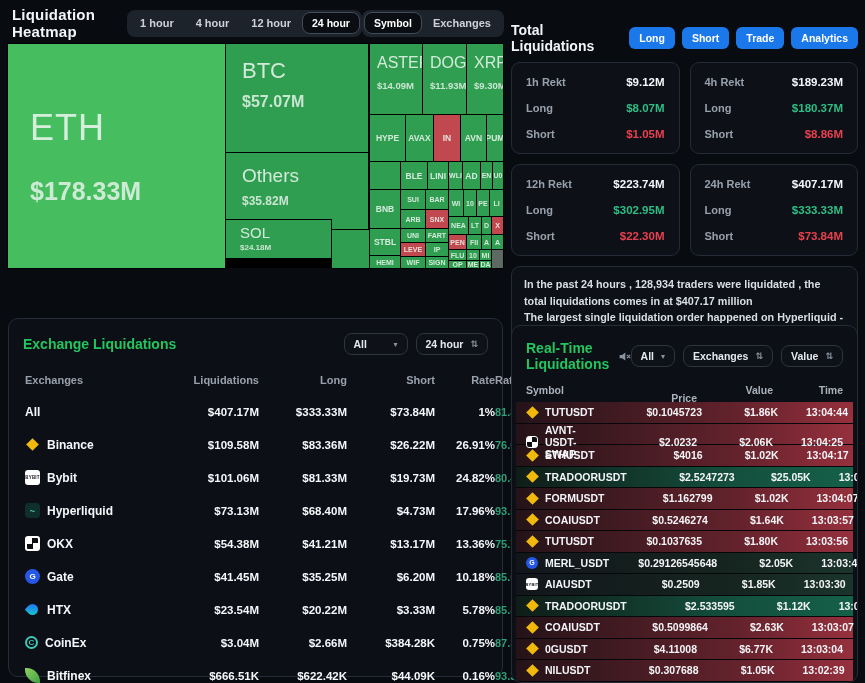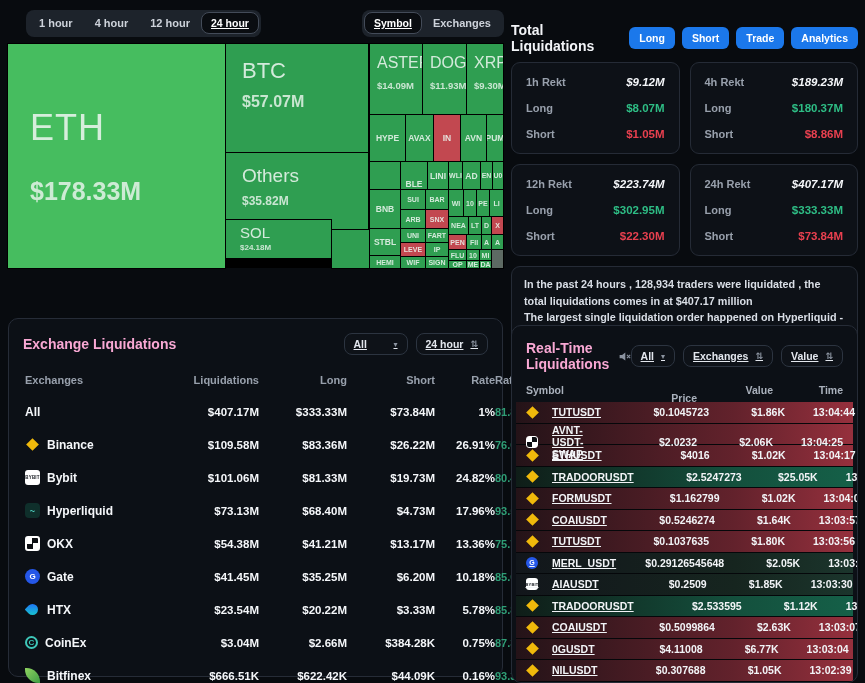--- a/index.html
+++ b/index.html
@@ -54,34 +54,34 @@
   .rt-title { color:#f2f4f7; font-size:14px; font-weight:bold; }
   .blue-btns { margin-left:auto; display:flex; gap:7px; }
   .bbtn { background:#1b78eb; color:#fff; border:none; border-radius:6px; font-size:10.5px;
     font-weight:bold; padding:5px 10px; cursor:pointer; font-family:inherit; }
   .cards { display:grid; grid-template-columns:1fr 1fr; gap:10px; }
   .card { background:#0d1117; border:1px solid #252b36; border-radius:9px; padding:13px 14px;
     height:92px; display:flex; flex-direction:column; justify-content:space-between; }
   .crow { display:flex; justify-content:space-between; align-items:center; }
   .crow .k { color:#98a0ac; font-size:11px; font-weight:bold; }
   .crow .v { font-size:11.5px; font-weight:bold; }
-  .v-white { color:#f5f7fa;font-style:italic; } .v-green { color:#2ebd85; } .v-red { color:#e8404f; }
+  .v-white { color:#f5f7fa; } .v-green { color:#2ebd85; } .v-red { color:#e8404f; }
   .summary { margin-top:10px; background:#0d1117; border:1px solid #252b36; border-radius:9px;
     padding:9px 12px; color:#d9dee6; font-size:10.8px; font-weight:600; line-height:1.55; }
 
   
   .panel { position:absolute; background:#0c1016; border:1px solid #262c37; border-radius:10px; }
   .ex-panel { left:8px; top:318px; width:495px; height:359px; }
   .rtl-panel { left:511px; top:325px; width:347px; height:358px; overflow:hidden; }
   .p-head { display:flex; align-items:center; padding:14px 14px 4px 14px; }
-  .p-title { color:#f9a8d4; font-size:14px; font-weight:bold; }
+  .p-title { color:#22c55e; font-size:14px; font-weight:bold; }
   .sels { margin-left:auto; display:flex; gap:8px; }
   .sel { display:inline-flex; align-items:center; gap:7px; border:1px solid #2c3440;
     border-radius:8px; padding:4px 9px; font-size:10.5px; font-weight:bold; color:#e3e7ee;
-    background:#0e1218; cursor:pointer;text-decoration:underline; }
+    background:#0e1218; cursor:pointer; }
   .sel .caret { color:#8b93a0; font-size:8px; }
   .sel .updown { color:#8b93a0; font-size:9px; }
 
   
   .ex-grid { display:grid; grid-template-columns:138px 96px 88px 88px 60px 1fr;
     align-items:center; padding:0 16px; }
   .ex-hrow { height:30px; margin-top:6px; }
   .ex-hrow span { color:#98a0ac; font-size:11px; font-weight:bold; }
   .ex-row { height:33px; cursor:pointer; }
   .num { text-align:right; color:#f5f7fa; font-size:11.5px; font-weight:bold; }
@@ -104,36 +104,37 @@
   .xic-coinex { background:transparent; border:2px solid #3ec6b8; border-radius:50%;
     color:#3ec6b8; font-size:8px; width:13px; height:13px; }
   .xic-bitfinex { background:linear-gradient(135deg,#8fd460,#3f9e45); border-radius:2% 90% 2% 90%; }
 
   
   .rtl-grid { display:grid; grid-template-columns:1fr 108px 76px 70px; align-items:center; padding:0 10px; }
   .rtl-hrow { height:26px; margin:2px 4px 0 4px; }
   .rtl-hrow span { color:#aab1bc; font-size:10.5px; font-weight:bold; }
   .rtl-rows { margin:0 4px; }
   .rtl-row { height:21.5px; border-bottom:1px solid #05070a; cursor:pointer; }
-  .rtl-row .sym { display:flex; align-items:center; gap:14px; color:#f2f4f7; font-size:10.5px; font-weight:bold;text-decoration:underline; }
+  .rtl-row .sym { display:flex; align-items:center; gap:7px; color:#f2f4f7; font-size:10.5px; font-weight:bold; }
   .rtl-row .n { text-align:right; color:#f2f4f7; font-size:10.5px; font-weight:bold; }
   .side-red  { background:linear-gradient(90deg,#241318 0%,#63222c 65%,#96303d 100%); }
   .side-green{ background:linear-gradient(90deg,#0f1d18 0%,#14503d 65%,#156048 100%); }
   .side-dark { background:linear-gradient(90deg,#12161b 0%,#16251f 65%,#1b352c 100%); }
   .ric { width:12px; height:12px; font-size:4px; }
   .ric.xic-gate { font-size:7px; }
   .ric.xic-okx { border-width:1.5px; }
   .mute { margin-left:8px; cursor:pointer; display:inline-flex; }
 </style>
 </head>
 <body>
 
 <div class="page">
 
   <div class="topbar">
+    <span class="hm-title">Liquidation Heatmap</span>
     <div class="btn-group" id="time-group">
         <button class="tbtn">1 hour</button>
         <button class="tbtn">4 hour</button>
         <button class="tbtn">12 hour</button>
         <button class="tbtn sel">24 hour</button>
       </div>
     <div class="btn-group toggle-group" id="view-group">
         <button class="tbtn sel">Symbol</button>
         <button class="tbtn">Exchanges</button>
       </div>
@@ -180,21 +181,21 @@
       </div>
       <div class="tile t-green tz-sm" style="left: 453px; top: 71px; width: 25px; height: 46px;">
         <span class="lab">AVN</span>
       </div>
       <div class="tile t-green tz-sm" style="left: 479px; top: 71px; width: 16px; height: 46px;">
         <span class="lab">PUM</span>
       </div>
       <div class="tile t-green tz-sm" style="left: 362px; top: 118px; width: 30px; height: 27px; padding-left: 44px;">
         <span class="lab">0G</span>
       </div>
-      <div class="tile t-green tz-sm" style="left: 393px; top: 118px; width: 26px; height: 27px; justify-content: flex-end;">
+      <div class="tile t-green tz-sm" style="left: 393px; top: 118px; width: 26px; height: 27px;">
         <span class="lab">BLE</span>
       </div>
       <div class="tile t-green tz-sm" style="left: 420px; top: 118px; width: 20px; height: 27px;">
         <span class="lab">LINI</span>
       </div>
       <div class="tile t-green tz-xs" style="left: 441px; top: 118px; width: 13px; height: 27px;">
         <span class="lab">WLI</span>
       </div>
       <div class="tile t-green tz-sm" style="left: 455px; top: 118px; width: 17px; height: 27px;">
         <span class="lab">AD</span>

